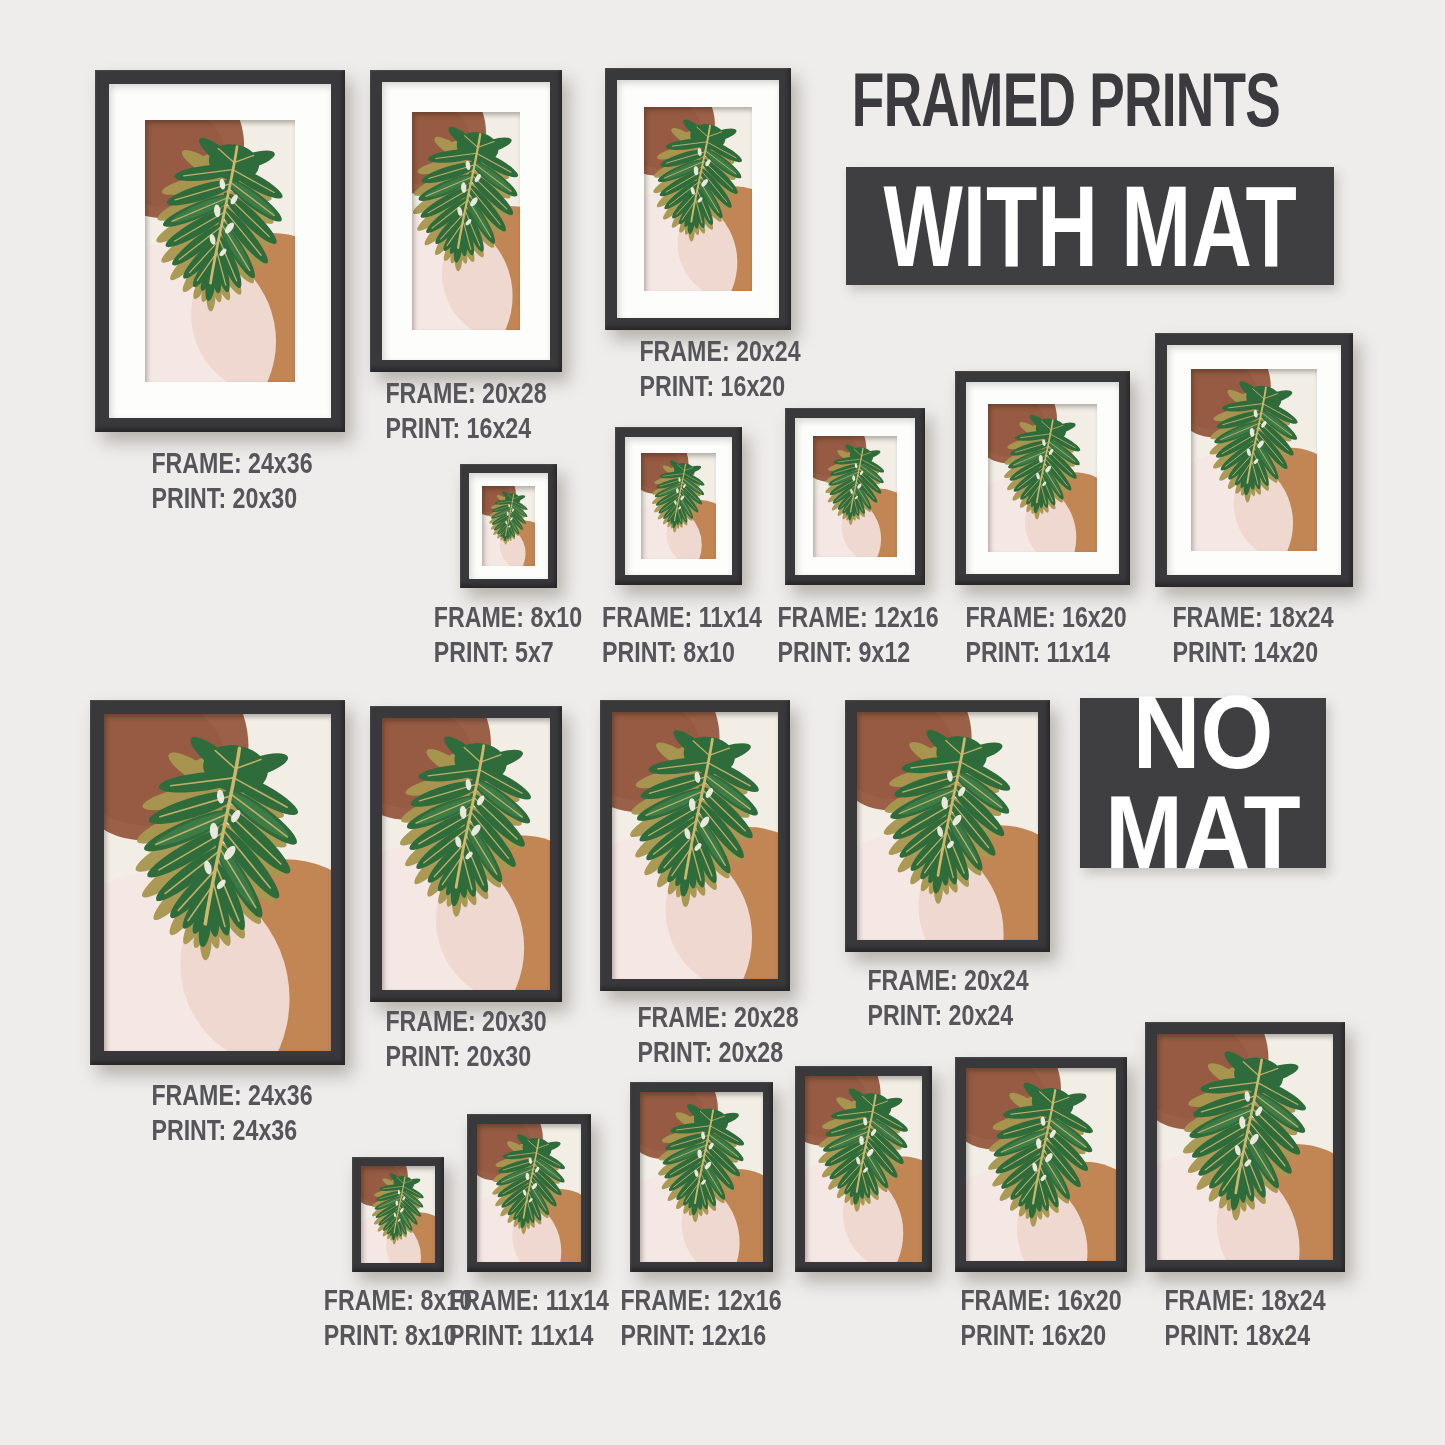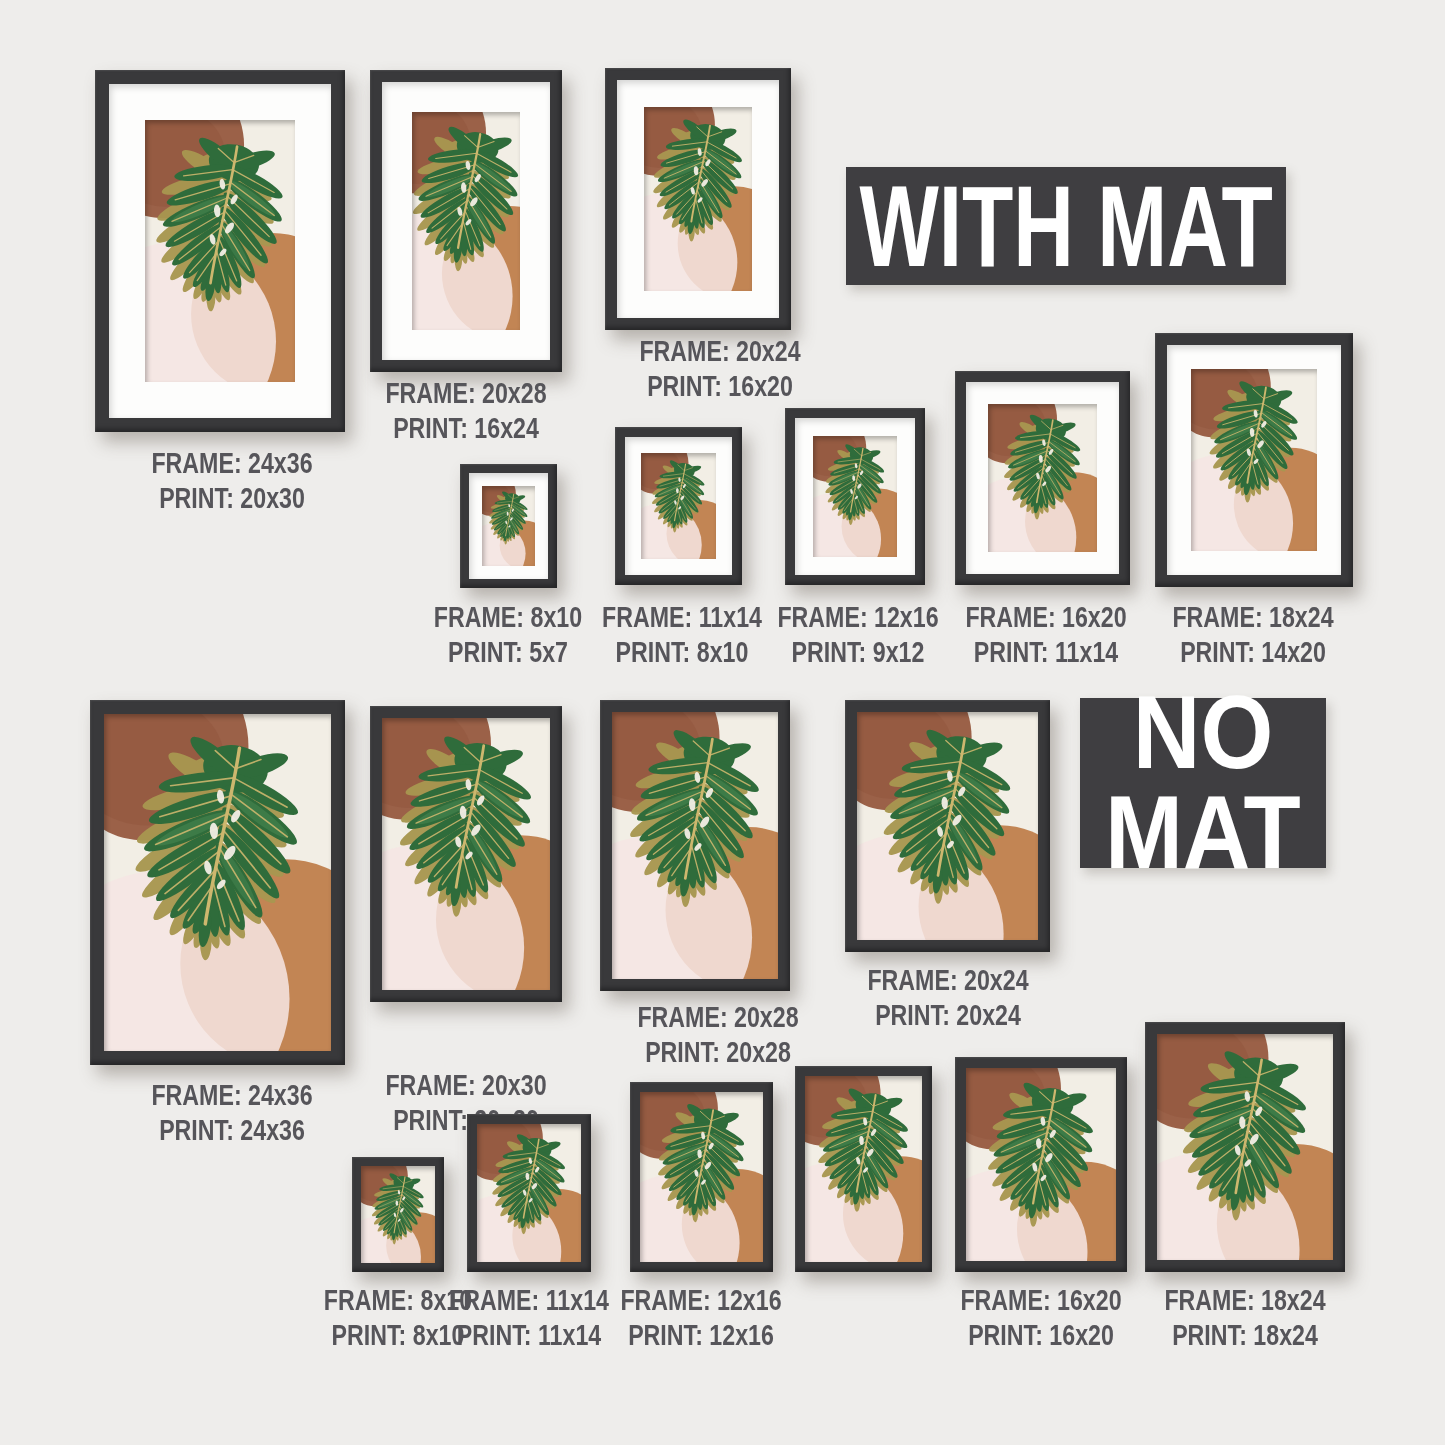--- a/index.html
+++ b/index.html
@@ -40,21 +40,21 @@
   .a-brown2{fill:var(--art-brown-deep,#8d5138);}
   .a-tan{fill:var(--art-tan,#c28554);}
   .a-pink{fill:var(--art-pink,#f6e5e3);}
   .g-gold{color:var(--art-gold,#a89750);}
   .g-green{color:var(--art-green,#2f6c3b);}
   .a-lite{fill:var(--art-green-light,#4c8a54);}
   .veins{stroke:var(--art-vein,#cdb76e);stroke-width:1.4;fill:none;opacity:.9;stroke-linecap:round;}
   .mainvein{stroke:var(--art-vein,#cdb76e);stroke-width:3;fill:none;stroke-linecap:round;}
   .hole{fill:var(--art-cream,#f2eee5);opacity:.95;}
   
-  .label{position:absolute;transform:translateX(-50%);text-align:center;color:var(--label-color,#56555a);}
+  .label{position:absolute;transform:translateX(-50%);color:var(--label-color,#56555a);}
   .label-inner{
     display:inline-block;transform:scaleX(.8);
     font-weight:bold;font-size:29px;line-height:1.22;white-space:nowrap;
   }
   .title{position:absolute;transform:translateX(-50%);}
   .title-inner{
     display:inline-block;transform:scaleX(.7);
     font-weight:bold;font-size:76px;line-height:1;letter-spacing:-1px;
     color:var(--title-color,#3b3a3e);white-space:nowrap;
   }
@@ -173,21 +173,24 @@
           <ellipse class="hole" cx="8" cy="-20" rx="3" ry="6" transform="rotate(20 8 -20)"></ellipse>
           <ellipse class="hole" cx="-8" cy="-4" rx="3.5" ry="7" transform="rotate(-15 -8 -4)"></ellipse>
           <ellipse class="hole" cx="9" cy="12" rx="3.5" ry="7" transform="rotate(25 9 12)"></ellipse>
           <ellipse class="hole" cx="-7" cy="28" rx="3" ry="6" transform="rotate(-25 -7 28)"></ellipse>
           <ellipse class="hole" cx="7" cy="40" rx="2.5" ry="5" transform="rotate(30 7 40)"></ellipse>
         </g>
       </g>
     </defs>
   </svg>
 
-  <div class="banner" style="left:846px;top:167px;width:440px;height:118px">
+  <div class="title" style="left:1066px;top:62px">
+    <span class="title-inner">FRAMED PRINTS</span>
+  </div>
+  <div class="banner" style="left:846px;top:167px;width:488px;height:118px">
     <span class="banner-text">WITH MAT</span>
   </div>
 
   <div class="frame mat-frame" style="left:95px;top:70px;width:250px;height:362px;--bw:14px;--mw:36px">
     <div class="mat">
         <div class="opening">
           <svg class="art" viewBox="0 0 200 290" preserveAspectRatio="xMidYMin slice">
             <use href="#artwork"></use>
           </svg>
         </div>
@@ -304,21 +307,21 @@
     <div class="label-inner"><div>FRAME: 24x36</div><div>PRINT: 24x36</div></div>
   </div>
 
   <div class="frame" style="left:370px;top:706px;width:192px;height:296px;--bw:12px">
     <div class="opening">
         <svg class="art" viewBox="0 0 200 290" preserveAspectRatio="xMidYMin slice">
           <use href="#artwork"></use>
         </svg>
       </div>
   </div>
-  <div class="label" style="left:466px;top:1068px">
+  <div class="label" style="left:466px;top:1004px">
     <div class="label-inner"><div>FRAME: 20x30</div><div>PRINT: 20x30</div></div>
   </div>
 
   <div class="frame" style="left:600px;top:700px;width:190px;height:291px;--bw:12px">
     <div class="opening">
         <svg class="art" viewBox="0 0 200 290" preserveAspectRatio="xMidYMin slice">
           <use href="#artwork"></use>
         </svg>
       </div>
   </div>

